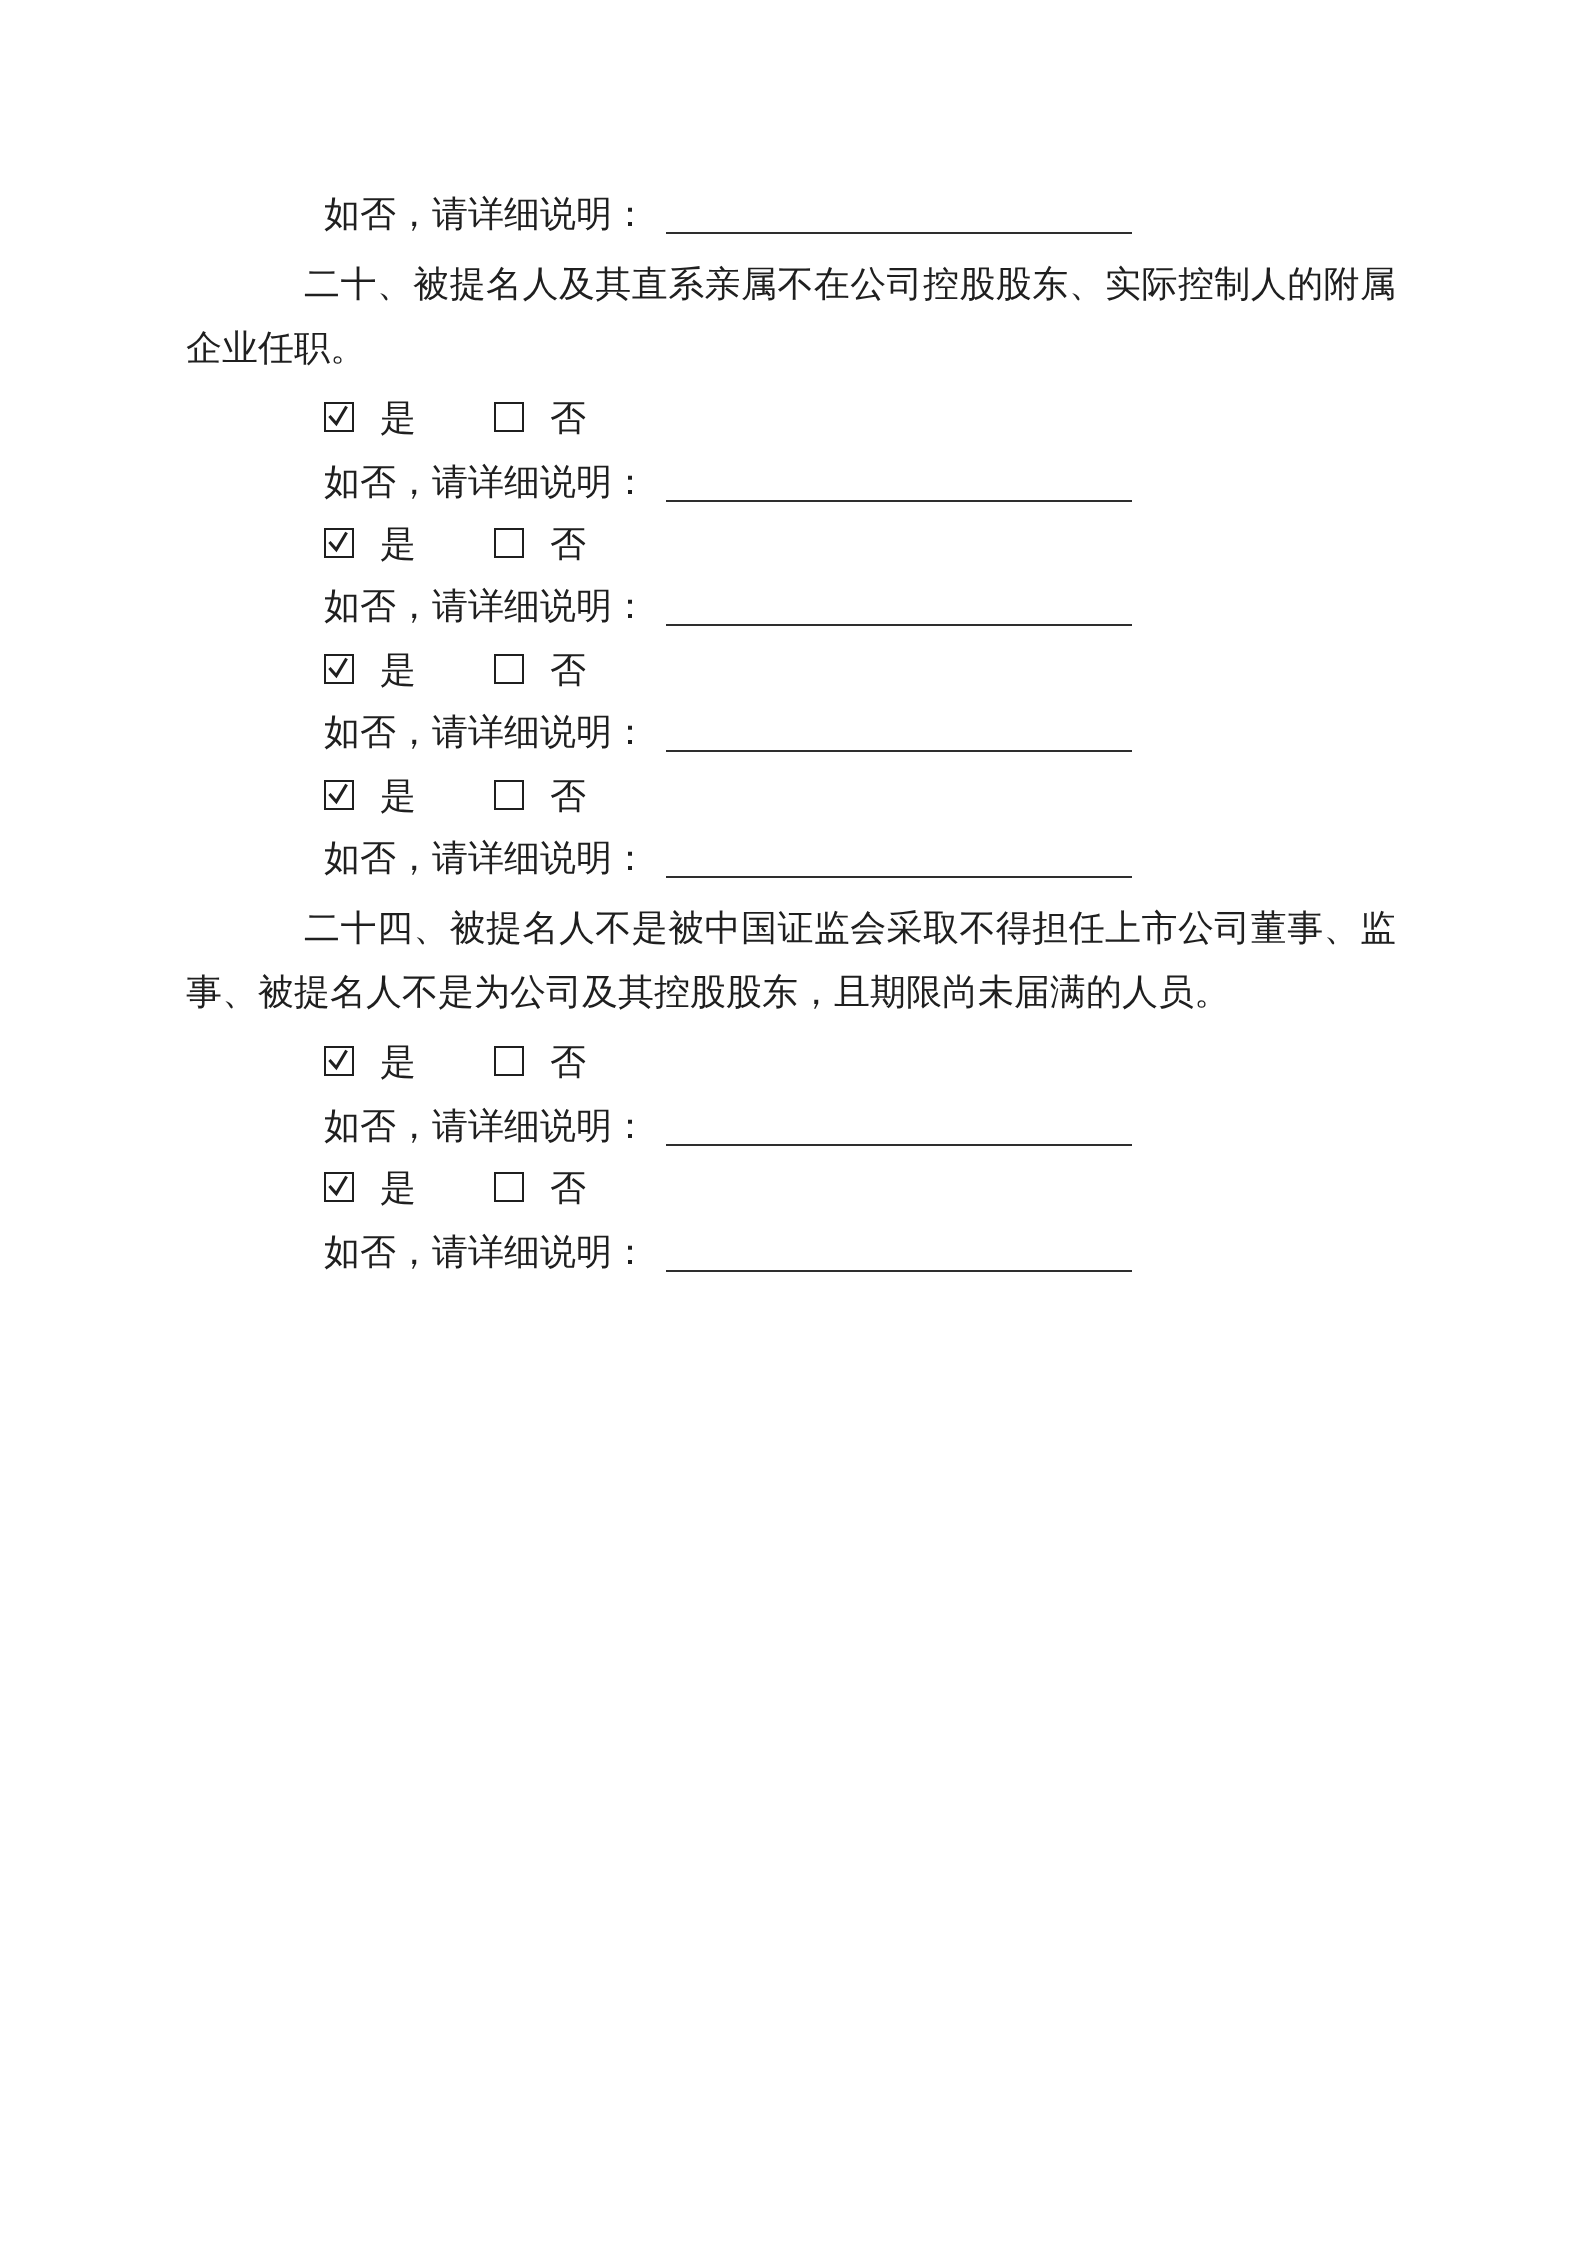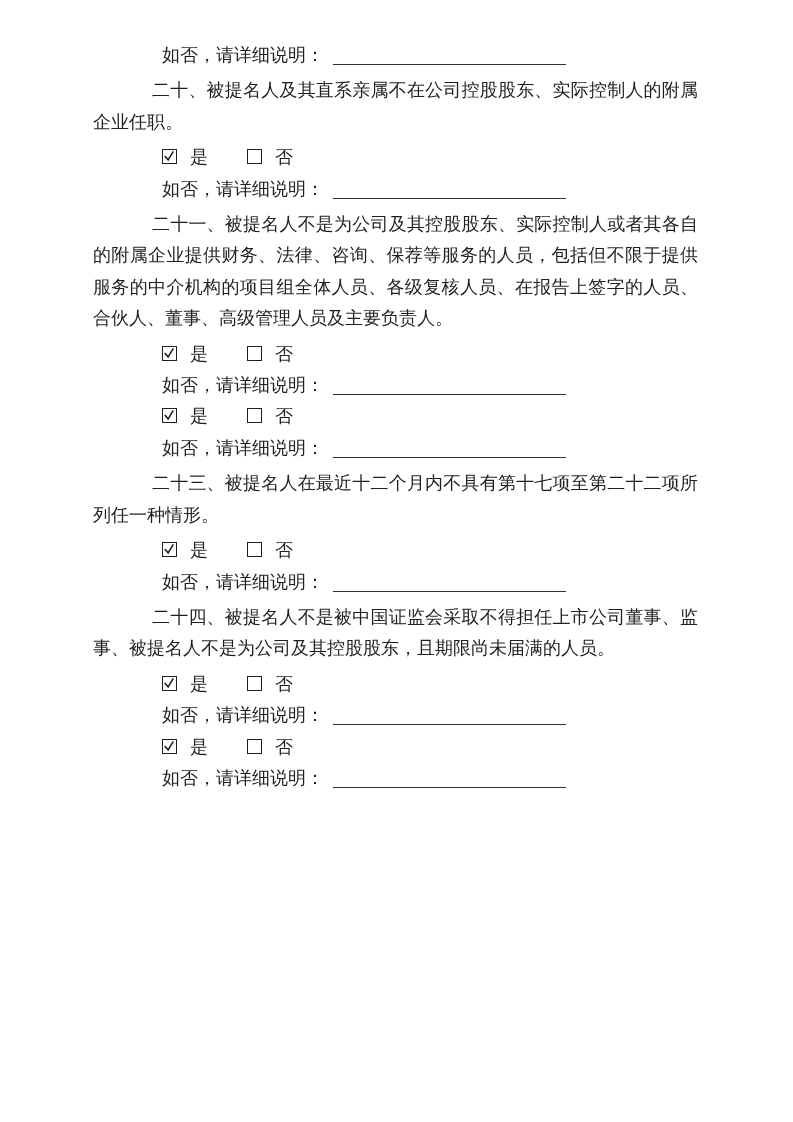--- a/index.html
+++ b/index.html
@@ -3,21 +3,21 @@
 <meta charset="utf-8">
 <style>
   html,body { margin:0; padding:0; background:#ffffff; }
   .page {
     position: relative;
     width: 793px;
     height: 1122px;
     box-sizing: border-box;
     margin: 0 auto;
     background: #ffffff;
-    padding: 40px 91px 0 89px;
+    padding: 92px 91px 0 89px;
     font-family: "Liberation Serif", "DejaVu Serif", serif;
     font-size: 18px;
     line-height: 31.4px;
     color: #1f1f1f;
     overflow: hidden;
   }
   p.statement {
     margin: 4px;
     text-indent: 59px;
     text-align: justify;
@@ -61,40 +61,38 @@
   <p class="statement">二十、被提名人及其直系亲属不在公司控股股东、实际控制人的附属企业任职。</p>
   <div class="row">
     <span class="cb checked"><svg viewBox="0 0 14 14">
           <path d="M2 7 L6 11.5 L12 1.5" stroke="#1f1f1f" stroke-width="1.8" fill="none"></path>
         </svg></span><span class="cb-label">是</span><span class="cb no-box"></span><span class="cb-label">否</span>
   </div>
   <div class="row">
     <span>如否，请详细说明：</span><span class="blank"></span>
   </div>
 
-  <p class="statement">二十一、被提名人不是为公司及其控股股东、实际控制人或者其各自的附属企业提供财务、法律、咨询、保荐等服务的人员，包括但不限于提供服务的中介机构的项目组全体人员、各级复核人员、在报告上签字的人员、合伙人、董事、高级管理人员及主要负责人。</p>
   <div class="row">
     <span class="cb checked"><svg viewBox="0 0 14 14">
           <path d="M2 7 L6 11.5 L12 1.5" stroke="#1f1f1f" stroke-width="1.8" fill="none"></path>
         </svg></span><span class="cb-label">是</span><span class="cb no-box"></span><span class="cb-label">否</span>
   </div>
   <div class="row">
     <span>如否，请详细说明：</span><span class="blank"></span>
   </div>
 
   <div class="row">
     <span class="cb checked"><svg viewBox="0 0 14 14">
           <path d="M2 7 L6 11.5 L12 1.5" stroke="#1f1f1f" stroke-width="1.8" fill="none"></path>
         </svg></span><span class="cb-label">是</span><span class="cb no-box"></span><span class="cb-label">否</span>
   </div>
   <div class="row">
     <span>如否，请详细说明：</span><span class="blank"></span>
   </div>
 
-  <p class="statement">二十三、被提名人在最近十二个月内不具有第十七项至第二十二项所列任一种情形。</p>
   <div class="row">
     <span class="cb checked"><svg viewBox="0 0 14 14">
           <path d="M2 7 L6 11.5 L12 1.5" stroke="#1f1f1f" stroke-width="1.8" fill="none"></path>
         </svg></span><span class="cb-label">是</span><span class="cb no-box"></span><span class="cb-label">否</span>
   </div>
   <div class="row">
     <span>如否，请详细说明：</span><span class="blank"></span>
   </div>
 
   <p class="statement">二十四、被提名人不是被中国证监会采取不得担任上市公司董事、监事、被提名人不是为公司及其控股股东，且期限尚未届满的人员。</p>

